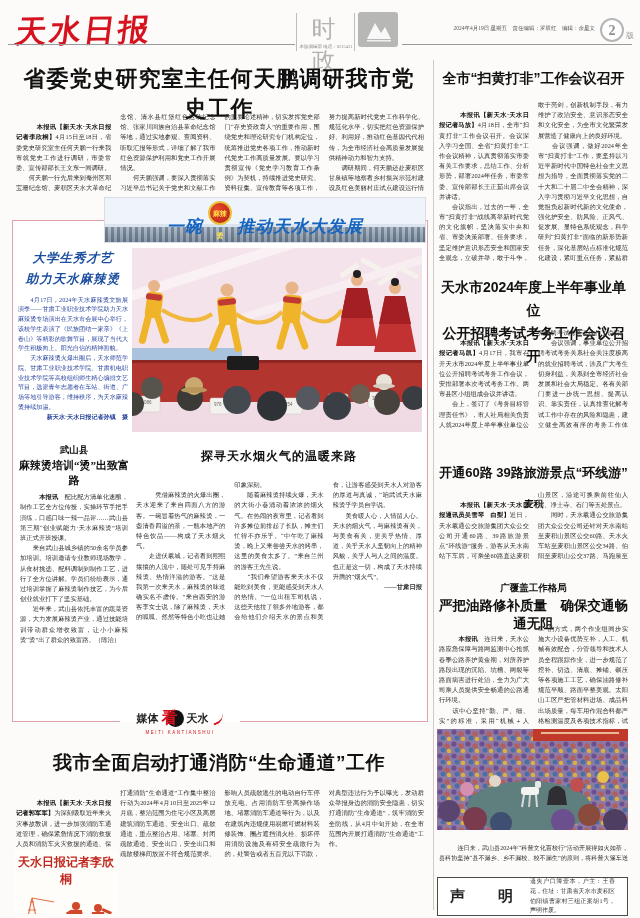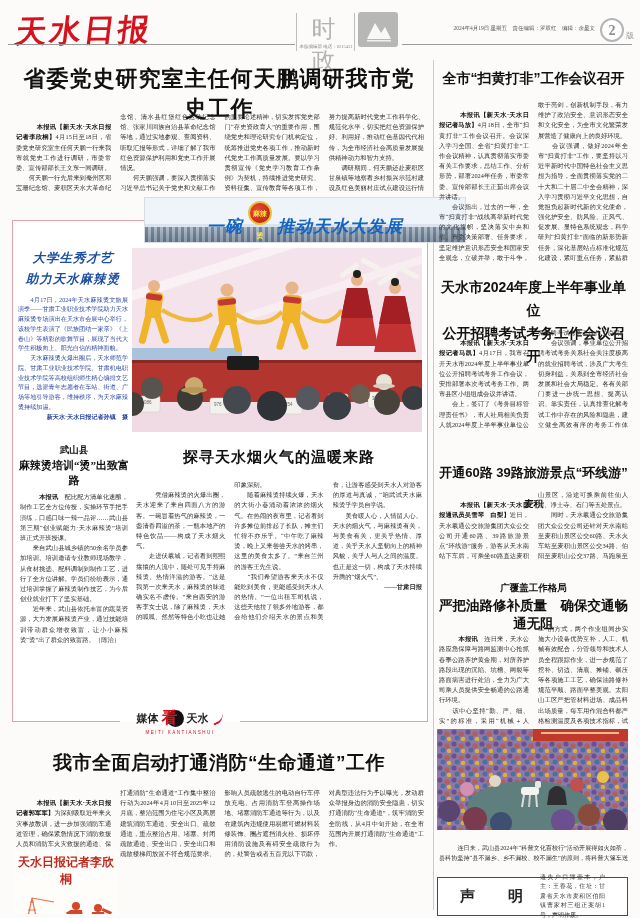--- a/index.html
+++ b/index.html
@@ -27,21 +27,21 @@
               font-family:"Liberation Sans","DejaVu Sans",sans-serif; }
   .kicker { position:absolute; text-align:center; font-weight:bold; color:#111; }
   .body-cols { position:absolute; font-size:6.3px; line-height:1.62; color:#2e2e2e; text-align:justify;
                overflow:hidden; white-space:pre-wrap; column-gap:9px; }
   .byline { font-weight:bold; color:#111; }
   .credit { display:block; text-align:right; font-weight:bold; }
 
   
   .feature-box { position:absolute; left:12px; top:220px; width:416px; height:502px; border:1px solid #e0a3ab; background:#fff; }
   .banner { position:absolute; left:104px; top:197px; width:322px; height:46px; border:1px solid #d8dde4;
-            background:linear-gradient(#eef4fa 0 60%, #dbe4ee 60%); overflow:hidden;margin-left:40px; }
+            background:linear-gradient(#eef4fa 0 60%, #dbe4ee 60%); overflow:hidden; }
   .banner-text { position:absolute; left:0; top:3px; width:100%; text-align:center; font-size:17px; font-weight:900;
                  font-style:italic; color:#1565c0; letter-spacing:1px; }
   .banner-badge { display:inline-block; width:24px; height:24px; border-radius:50%; vertical-align:-6px;
                   background:radial-gradient(circle at 35% 35%, #e84b2c, #b51d12); border:2px solid #e8c23c;
                   color:#ffe24a; font-size:7px; font-style:normal; font-weight:bold; line-height:22px; text-align:center; letter-spacing:0; }
   .banner-sky { position:absolute; left:0; bottom:0; width:100%; height:15px;
                 background:linear-gradient(#c3ced9,#97a7b6),
                            repeating-linear-gradient(90deg, rgba(85,100,120,.55) 0 3px, rgba(150,165,180,.25) 3px 6px); 
                 background-blend-mode:multiply; }
   .stage-photo { position:absolute; left:132px; top:248px; width:290px; height:184px; }
@@ -60,21 +60,21 @@
   .ml-swoosh { width:12px; height:10px; border:0; border-bottom:2px solid #d5121e; border-radius:0 0 12px 0; transform:rotate(-18deg); }
   .ml-sub { font-size:4.5px; color:#d5121e; letter-spacing:1.5px; font-family:"Liberation Sans",sans-serif; }
 
   
   .safety { position:absolute; left:14px; top:850px; width:104px; height:64px; background:#fffdfa; overflow:hidden; }
   .safety-text { text-align:center; font-size:12px; font-weight:900; color:#c0281e; margin-top:4px; letter-spacing:0; }
 
   
   .right-photo { position:absolute; left:437px; top:729px; width:191px; height:101px; }
   .decl-box { position:absolute; left:437px; top:877px; width:191px; height:39px; border:1.5px solid #4a4a4a;
-              display:flex; align-items:center; padding:3px 22px; gap:8px; background:#fff; }
+              display:flex; align-items:center; padding:3px 12px; gap:8px; background:#fff; }
   .decl-title { font-size:15px; font-weight:bold; letter-spacing:9px; color:#222; white-space:nowrap; }
   .decl-body { font-size:6px; line-height:1.6; color:#333; text-align:justify; }
 
   .attrib { display:block; text-align:right; font-weight:bold; }
 </style>
 </head>
 <body>
 
 <div class="page">
 
@@ -215,21 +215,21 @@
   </div>
 
   <div class="kicker" style="left:20px;top:444px;width:108px;font-size:9.5px;">武山县</div>
   <div class="headline" style="left:18px;top:458px;width:112px;font-size:11px;font-family:'Liberation Serif',serif;">麻辣烫培训“烫”出致富路</div>
   <div class="body-cols" style="left:20px;top:482px;width:108px;height:238px;column-count:1;">
     <span class="byline">　　本报讯</span><span>　配比配方清单化速酿，制作工艺全方位传授，实操环节手把手演练，口感口味一辣一品评……武山县第三期“创业赋能力·天水麻辣烫”培训班正式开班授课。
 　　来自武山县城乡镇的50余名学员参加培训。培训邀请专业教师现场教学，从食材挑选、配料调制到制作工艺，进行了全方位讲解。学员们纷纷表示，通过培训掌握了麻辣烫制作技艺，为今后创业就业打下了坚实基础。
 　　近年来，武山县依托丰富的蔬菜资源，大力发展麻辣烫产业，通过技能培训带动群众增收致富，让小小麻辣烫“烫”出了群众的致富路。（陈治）</span>
   </div>
 
-  <div class="headline" style="left:136px;top:448px;width:286px;font-size:15px;font-family:Liberation Sans, sans-serif;letter-spacing:1px;">探寻天水烟火气的温暖来路</div>
+  <div class="headline" style="left:136px;top:448px;width:286px;font-size:12px;font-family:Liberation Sans, sans-serif;letter-spacing:1px;">探寻天水烟火气的温暖来路</div>
   <div class="body-cols" style="left:136px;top:480px;width:286px;height:238px;column-count:3;">
     <span>　　凭借麻辣烫的火爆出圈，天水迎来了来自四面八方的游客。一碗冒着热气的麻辣烫，一盏清香四溢的茶，一瓶本地产的特色饮品——构成了天水烟火气。
 　　走进伏羲城，记者看到熙熙攘攘的人流中，随处可见手持麻辣烫、热情洋溢的游客。“这是我第一次来天水，麻辣烫的味道确实名不虚传。”来自西安的游客李女士说，除了麻辣烫，天水的呱呱、然然等特色小吃也让她印象深刻。
 　　随着麻辣烫持续火爆，天水的大街小巷涌动着浓浓的烟火气。在热闹的夜市里，记者看到许多摊位前排起了长队，摊主们忙得不亦乐乎。“中午吃了麻辣烫，晚上又来尝尝天水的烤串，这里的美食太多了。”来自兰州的游客王先生说。
 　　“我们希望游客来天水不仅能吃到美食，更能感受到天水人的热情。”一位出租车司机说，这些天他拉了很多外地游客，都会给他们介绍天水的景点和美食，让游客感受到天水人对游客的厚道与真诚，“咱武试天水麻辣烫乎学员自学说。
 　　美食暖人心，人情留人心。天水的烟火气，与麻辣烫有关，与美食有关，更关乎热情、厚道，关乎天水人坚韧向上的精神风貌，关乎人与人之间的温度。也正是这一切，构成了天水持续升腾的“烟火气”。</span>
 <span class="attrib">——甘肃日报</span>
   </div>
 
   <div class="media-logo">

